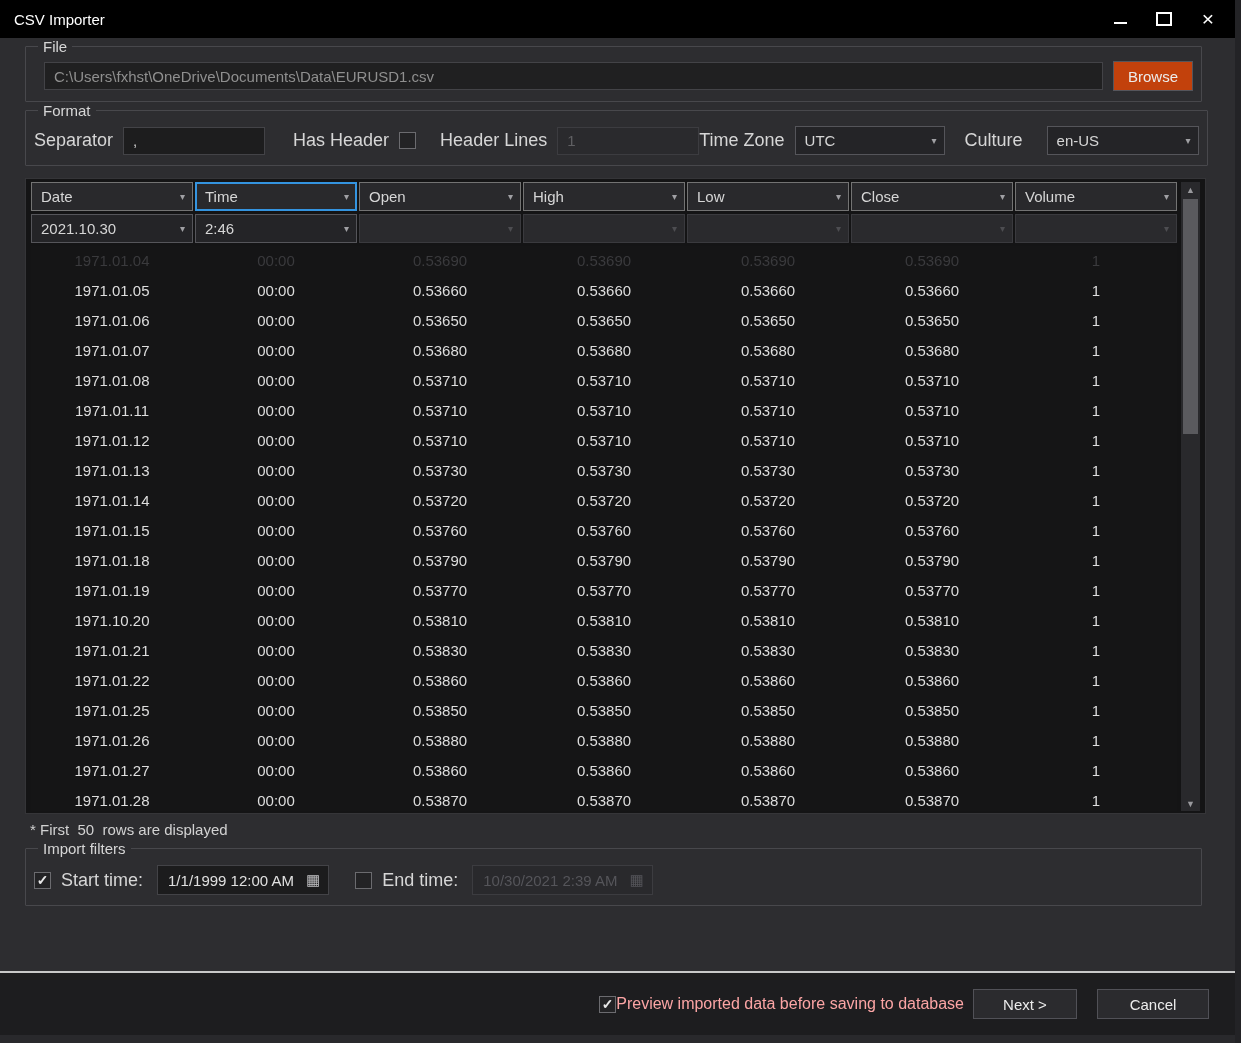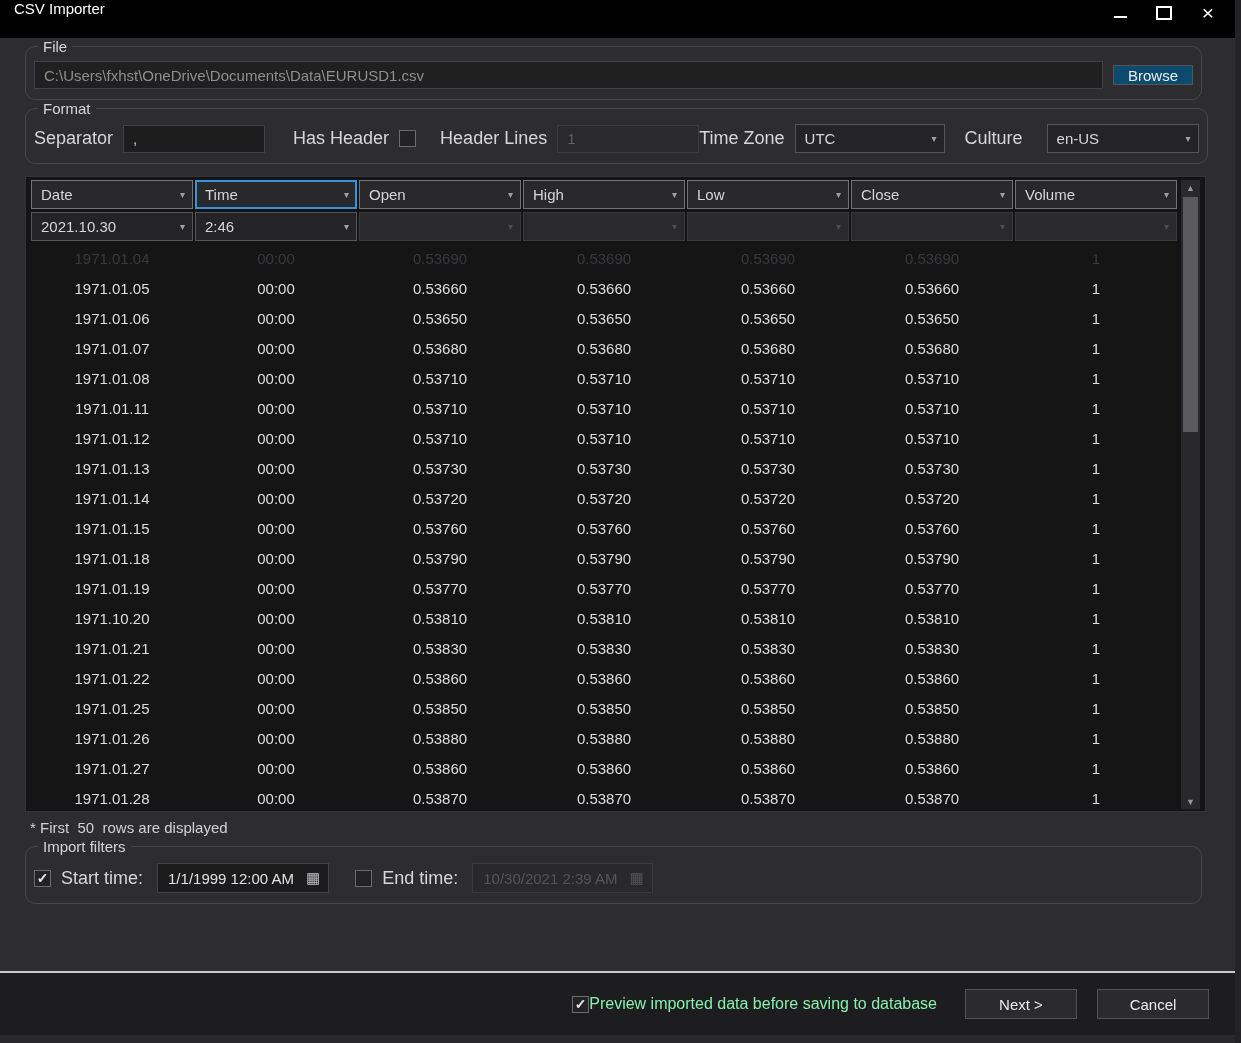--- a/index.html
+++ b/index.html
@@ -1,38 +1,38 @@
 <!DOCTYPE html>
 <html><head>
 <meta charset="utf-8">
 <style>
   html,body{margin:0;padding:0;background:#1a1a1a;}
   body{width:1241px;height:1043px;overflow:hidden;font-family:"Liberation Sans",sans-serif;}
   .window{width:1241px;height:1043px;background:#2d2d30;display:flex;flex-direction:column;box-sizing:border-box;border-right:6px solid #232326;}
   
-  .titlebar{height:38px;background:#000;display:flex;align-items:flex-start;flex:none;}
+  .titlebar{height:38px;background:#000;display:flex;align-items:center;flex:none;}
   .title{color:#fff;font-size:15px;padding-left:14px;}
   .win-controls{margin-left:auto;display:flex;align-items:center;gap:14px;padding-right:12px;}
   .winbtn{width:30px;height:26px;display:flex;align-items:center;justify-content:center;cursor:pointer;}
   .glyph-min{width:13px;height:2px;background:#fff;display:block;margin-top:8px;}
   .glyph-max{width:12px;height:10px;border:2px solid #fff;display:block;}
   .glyph-close{color:#fff;font-size:21px;line-height:20px;}
   
   .content{flex:1;min-height:0;display:flex;flex-direction:column;}
-  fieldset.group{border:1px solid #48484c;border-radius:10px;margin:0 33px 0 25px;padding:4px 8px 10px 8px;}
+  fieldset.group{border:1px solid #48484c;border-radius:1px;margin:0 33px 0 25px;padding:4px 8px 10px 8px;}
   fieldset.group legend{color:#d6d6d6;font-size:15px;padding:0 5px;margin-left:4px;}
   .row{display:flex;align-items:center;}
   label.lbl{color:#d6d6d6;font-size:18px;white-space:nowrap;}
   
   .textbox{background:#202021;border:1px solid #434347;height:28px;display:flex;align-items:center;padding:0 9px;font-size:15px;color:#cfcfcf;box-sizing:border-box;}
   .textbox.disabled{background:#2a2a2d;border-color:#3c3c40;color:#606063;}
   .file-group{margin-top:14px;}
-  .file-row{gap:10px;padding-top:2px;}
+  .file-row{gap:10px;padding-top:2px;margin-left:10px;}
   .file-path{flex:1;color:#8f8f8f;overflow:hidden;white-space:nowrap;}
-  .btn{background:#0c4a6e;border:1px solid #55555b;color:#ececec;font-size:15px;height:20px;padding:0 14px;font-family:"Liberation Sans",sans-serif;cursor:pointer;}
+  .btn{background:#c2410c;border:1px solid #55555b;color:#ececec;font-size:15px;height:30px;padding:0 14px;font-family:"Liberation Sans",sans-serif;cursor:pointer;}
   .format-group{margin-top:11px;}
   .format-row{padding-top:3px;}
   .sep-input{width:142px;margin:0 28px 0 10px;background:#1d1d1e;}
   .hl-input{width:142px;margin:0 0 0 10px;}
   .checkbox{width:17px;height:17px;border:1px solid #6b6b6f;background:#232325;display:inline-flex;align-items:center;justify-content:center;box-sizing:border-box;flex:none;cursor:pointer;}
   .checkbox.checked::before{content:"\2713";color:#e8e8e8;font-size:14px;font-weight:bold;line-height:1;}
   .cb-gap{margin:0 24px 0 10px;}
   
   .combo{background:#242427;border:1px solid #55555a;height:29px;display:flex;align-items:center;justify-content:space-between;padding:0 7px 0 9px;font-size:15px;color:#d6d6d6;box-sizing:border-box;cursor:pointer;}
   .combo .arrow{color:#a0a0a4;font-size:10px;margin-left:6px;}
@@ -62,22 +62,22 @@
   .filters-group{margin-top:2px;padding-bottom:12px;}
   .filters-row{padding-top:4px;gap:0;}
   .filters-row .lbl{margin-left:10px;}
   .datetime{background:#1c1c1d;border:1px solid #434347;height:30px;display:flex;align-items:center;padding:0 8px 0 10px;font-size:15px;color:#e0e0e0;box-sizing:border-box;margin-left:14px;}
   .datetime .cal{margin-left:12px;color:#c0c0c3;font-size:15px;cursor:pointer;}
   .datetime.disabled{background:#29292c;border-color:#3c3c40;color:#55555a;justify-content:flex-end;}
   .datetime.disabled .cal{color:#55555a;}
   .endcb{margin-left:26px;}
   .divider{height:2px;background:#c9c9c9;margin-top:9px;flex:none;}
   .footer{height:62px;background:#1d1d1f;display:flex;align-items:center;justify-content:flex-end;padding-right:26px;flex:none;}
-  .footer .lbl{color:#86efac;}
-  .footer .btn{width:112px;margin-left:28px;height:30px;background:#2b2b2e;border-color:#515157;}
+  .footer .lbl{color:#fca5a5;}
+  .footer .btn{width:104px;margin-left:9px;height:30px;background:#2b2b2e;border-color:#515157;}
   .footer .btn.cancel{width:112px;margin-left:20px;}
   .bottom-strip{height:8px;background:#29292c;flex:none;}
 </style>
 </head>
 <body>
 
 <div class="window">
 
   <div class="titlebar">
     <span class="title">CSV Importer</span>

